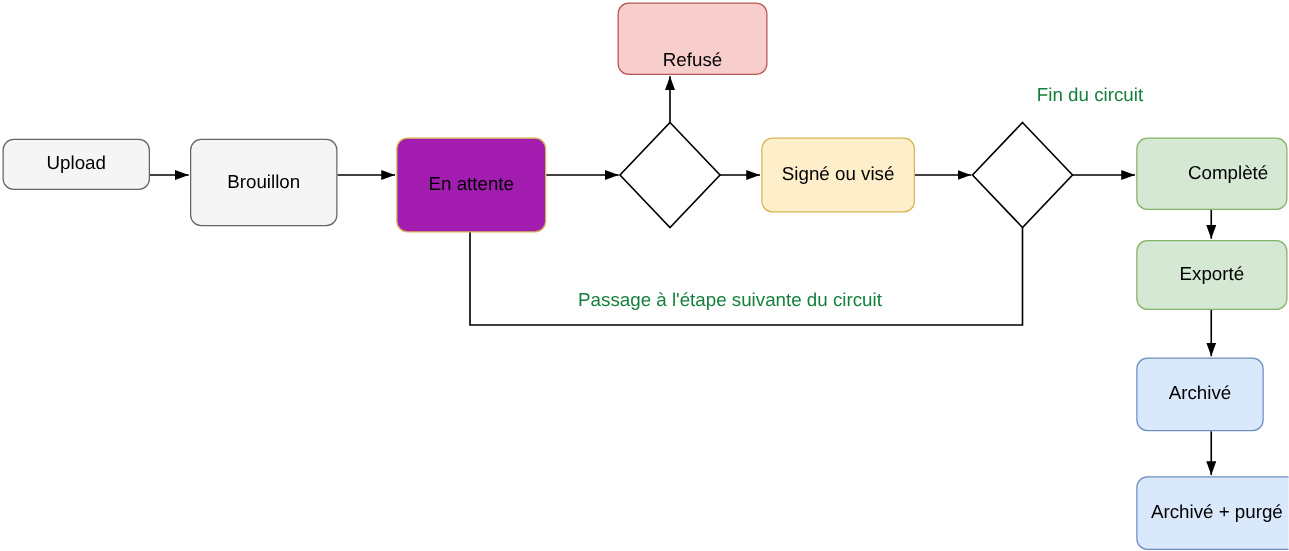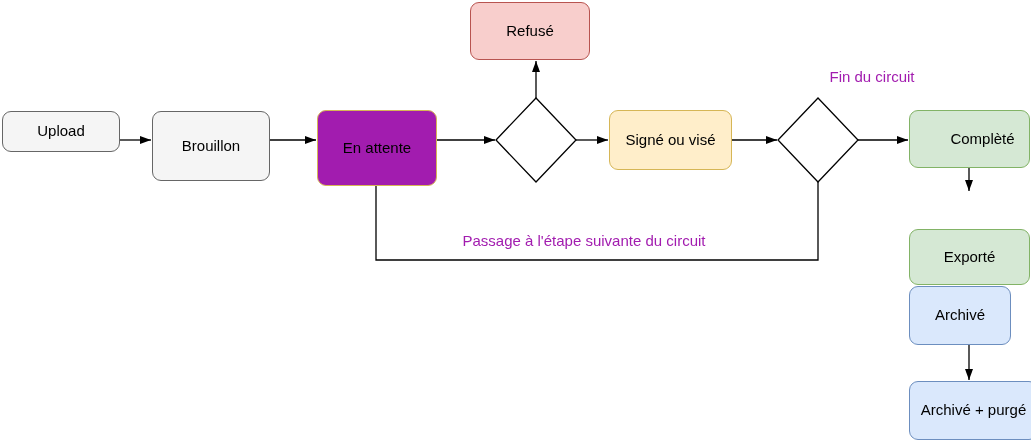--- a/index.html
+++ b/index.html
@@ -37,21 +37,21 @@
     justify-content: center;
     text-align: center;
     font-size: 15px;
     line-height: 1.25;
     color: #000000;
     padding: 0 10px;
   }
   .edge-label {
     position: absolute;
     font-size: 15px;
-    color: #a21caf;
+    color: #15803d;
     text-align: center;
     white-space: nowrap;
   }
 </style>
 </head>
 <body>
 
 <div class="canvas">
 
   <svg class="edges-layer" width="1031" height="441" viewBox="0 0 1031 441" xmlns="http://www.w3.org/2000/svg">
@@ -83,33 +83,33 @@
   </div>
 
   <div class="node" style="left: 152px; top: 111px; width: 118px; height: 70px; background-color: rgb(245, 245, 245); border-color: rgb(102, 102, 102);">
     <span>Brouillon</span>
   </div>
 
   <div class="node" style="left: 317px; top: 110px; width: 120px; height: 76px; background-color: #a21caf; border-color: rgb(214, 182, 86);">
     <span>En attente</span>
   </div>
 
-  <div class="node" style="left: 470px; top: 2px; width: 120px; height: 58px; background-color: rgb(248, 206, 204); border-color: rgb(184, 84, 80);">
+  <div class="node" style="left: 494px; top: 2px; width: 120px; height: 58px; background-color: rgb(248, 206, 204); border-color: rgb(184, 84, 80); align-items: flex-end;">
     <span>Refusé</span>
   </div>
 
   <div class="node" style="left: 609px; top: 110px; width: 123px; height: 60px; background-color: rgb(255, 238, 202); border-color: rgb(214, 182, 86);">
     <span>Signé ou visé</span>
   </div>
 
   <div class="node" style="left: 909px; top: 110px; width: 121px; height: 58px; background-color: rgb(213, 232, 212); border-color: rgb(130, 179, 102); padding-left: 36px;">
     <span>Complèté</span>
   </div>
 
-  <div class="node" style="left: 909px; top: 192px; width: 121px; height: 56px; background-color: rgb(213, 232, 212); border-color: rgb(130, 179, 102); margin-top: 37px;">
+  <div class="node" style="left: 909px; top: 192px; width: 121px; height: 56px; background-color: rgb(213, 232, 212); border-color: rgb(130, 179, 102);">
     <span>Exporté</span>
   </div>
 
   <div class="node" style="left: 909px; top: 286px; width: 102px; height: 59px; background-color: rgb(218, 232, 252); border-color: rgb(108, 142, 191);">
     <span>Archivé</span>
   </div>
 
   <div class="node" style="left: 909px; top: 381px; width: 129px; height: 59px; background-color: rgb(218, 232, 252); border-color: rgb(108, 142, 191);">
     <span style="white-space:normal;">Archivé + purgé</span>
   </div>

